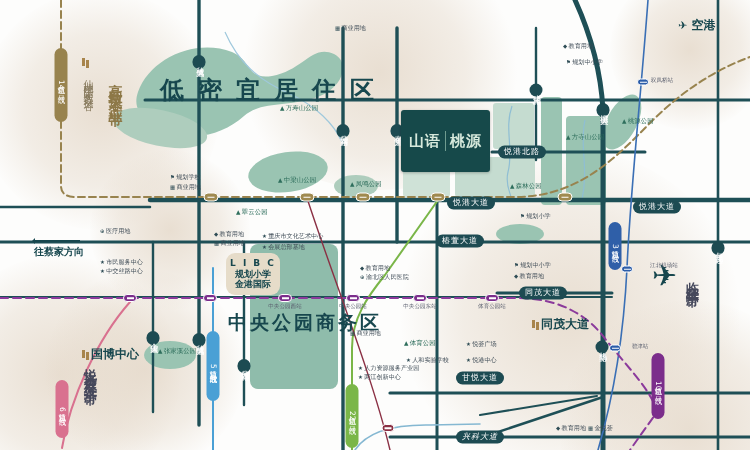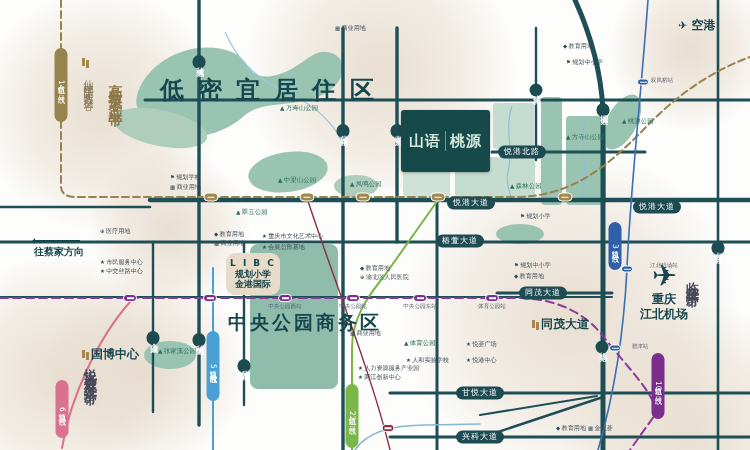--- a/index.html
+++ b/index.html
@@ -130,23 +130,20 @@
     <span style="font-size:11px;">✈</span>
     <span>空港</span>
   </div>
   <div class="zone" style="left:532px;top:316px;font-size:12px;">
     <span class="bld"></span><span>同茂大道</span>
   </div>
   <div class="zone" style="left:82px;top:346px;font-size:12px;">
     <span class="bld"></span><span>国博中心</span>
   </div>
   <div class="zone" style="left:652px;top:258px;font-size:30px;">✈</div>
-  <div class="zone" style="left:638px;top:292px;font-size:12px;text-align:center;width:52px;line-height:1.25;">
-    <span>重庆</span><br><span>江北机场</span>
-  </div>
   <div id="libc">
     <span class="l1">L I B C</span>
     <span>规划小学</span>
     <span>金港国际</span>
   </div>
   <div id="caijia">
     <span class="arrow"></span>
     <span>往蔡家方向</span>
   </div>
 
@@ -164,22 +161,22 @@
       <div class="pill v" style="left: 603px; top: 110px;">桃源大道</div>
       <div class="pill h" style="left: 522px; top: 152px;">悦港北路</div>
       <div class="pill h" style="left: 471px; top: 203px;">悦港大道</div>
       <div class="pill h" style="left: 657px; top: 207px;">悦港大道</div>
       <div class="pill h" style="left: 460px; top: 241px;">椿萱大道</div>
       <div class="pill h" style="left: 543px; top: 293px;">同茂大道</div>
       <div class="pill v" style="left: 153px; top: 338px;">金山大道</div>
       <div class="pill v" style="left: 199px; top: 340px;">秋成大道</div>
       <div class="pill v" style="left: 244px; top: 366px;">公园西路</div>
       <div class="pill v" style="left: 602px; top: 347px;">机场路</div>
-      <div class="pill h" style="left: 480px; top: 393px;">甘悦大道</div>
-      <div class="pill h" style="left: 480px; top: 437px;">兴科大道</div>
+      <div class="pill h" style="left: 480px; top: 378px;">甘悦大道</div>
+      <div class="pill h" style="left: 480px; top: 437px; font-style: italic;">兴科大道</div>
       <div class="pill v" style="left: 718px; top: 248px;">包茂高速</div>
       <div class="pill v mpill" style="left: 61px; top: 85px; background: rgb(152, 131, 78); height: 74px;">轨道14号线</div>
       <div class="pill v mpill" style="left: 62px; top: 409px; background: rgb(217, 113, 143); height: 58px;">轨道6号线</div>
       <div class="pill v mpill" style="left: 213px; top: 366px; background: rgb(74, 160, 213); height: 70px;">轨道5号线北段</div>
       <div class="pill v mpill" style="left: 352px; top: 416px; background: rgb(122, 182, 72); height: 64px;">轨道22号线</div>
       <div class="pill v mpill" style="left: 615px; top: 246px; background: rgb(47, 95, 168); height: 48px;">轨道3号线</div>
       <div class="pill v mpill" style="left: 658px; top: 386px; background: rgb(123, 45, 139); height: 66px;">轨道10号线</div>
       <div class="poi" style="left: 335px; top: 28px;">
         <span class="ic">▦</span>
         <span>商业用地</span>

